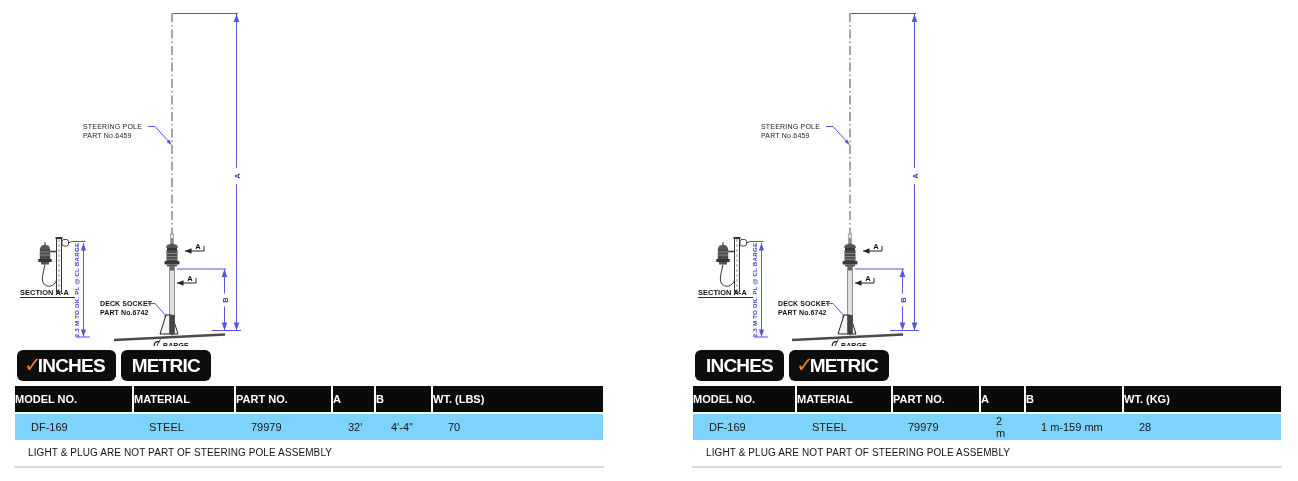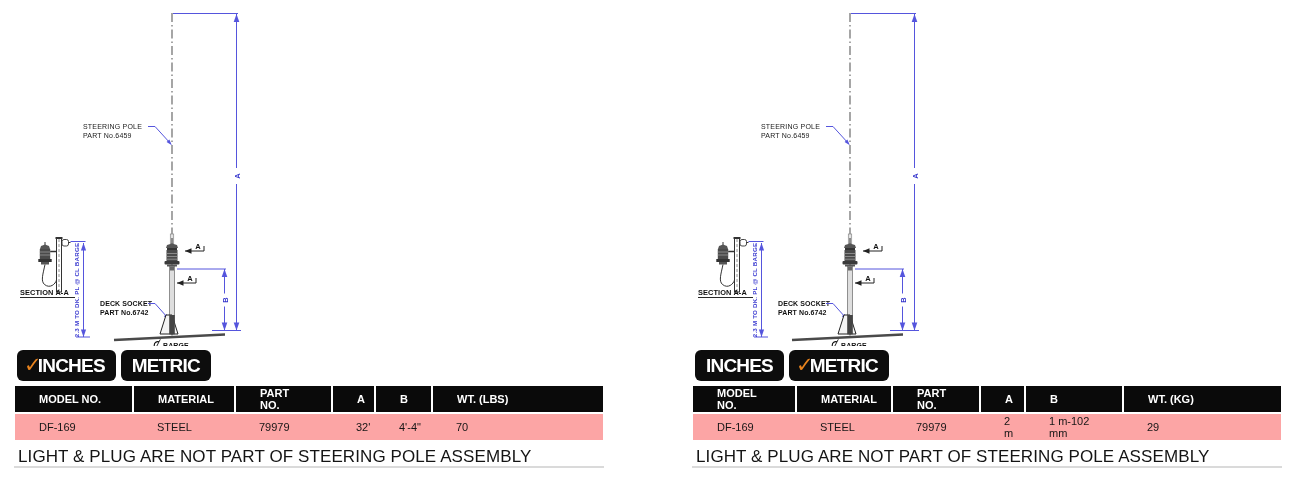--- a/index.html
+++ b/index.html
@@ -10,34 +10,34 @@
   
   .tabs{position:absolute;top:350px;left:3px;display:flex;gap:5px;}
   .tab{background:#0d0d0d;color:#fff;border-radius:6px;height:31px;padding:0 11px;
        display:flex;align-items:center;font-size:19px;font-weight:700;letter-spacing:-0.8px;cursor:pointer;}
   .tab .check{display:none;font-family:"DejaVu Sans",sans-serif;color:#e8831d;font-size:21px;
        font-weight:700;margin:0 -3px 0 -4px;transform:translateY(-1px);}
   .tab.active .check{display:inline;}
   
   .spec-table{position:absolute;top:386px;left:1px;border-collapse:collapse;table-layout:fixed;width:588px;}
   .spec-table th{background:#0a0a0a;color:#fff;font-size:11px;font-weight:700;text-align:left;
-       padding:0 24px;height:26px;border-right:2.5px solid #fff;border-bottom:2.5px solid #fff;}
+       padding:0 0;height:26px;border-right:2.5px solid #fff;border-bottom:2.5px solid #fff;}
   .spec-table th:last-child{border-right:none;}
-  .spec-table td{background:#fca5a5;color:#161616;font-size:11px;padding:0 24px;height:26px;}
+  .spec-table td{background:#7dd3fc;color:#161616;font-size:11px;padding:0 16px;height:26px;}
   .p0 .spec-table col:nth-child(1){width:118px}
   .p0 .spec-table col:nth-child(2){width:102px}
   .p0 .spec-table col:nth-child(3){width:97px}
   .p0 .spec-table col:nth-child(4){width:43px}
   .p0 .spec-table col:nth-child(5){width:57px}
   .p1 .spec-table col:nth-child(1){width:103px}
   .p1 .spec-table col:nth-child(2){width:96px}
   .p1 .spec-table col:nth-child(3){width:88px}
   .p1 .spec-table col:nth-child(4){width:45px}
   .p1 .spec-table col:nth-child(5){width:98px}
-  .note{position:absolute;top:447px;left:4px;font-size:17px;color:#141414;letter-spacing:0.1px;}
+  .note{position:absolute;top:447px;left:14px;font-size:10px;color:#141414;letter-spacing:0.1px;}
   .divider{position:absolute;top:466px;left:0;width:590px;height:2px;background:#dadada;}
   
   .dim{stroke:#5555dd;stroke-width:1;fill:none;}
   .dimfill{fill:#5555dd;stroke:none;}
   .dimtxt{fill:#3333cc;font-size:7.5px;font-weight:700;}
   .bluetxt{fill:#3b3bd0;font-size:6.2px;font-weight:700;letter-spacing:0.2px;}
   .lbl{fill:#1a1a1a;font-size:7px;letter-spacing:0.2px;}
   .lblb{fill:#111;font-size:7px;font-weight:700;letter-spacing:0.1px;}
   .cut{stroke:#222;stroke-width:1;fill:none;}
   .cuttxt{fill:#111;font-size:7.5px;font-weight:700;}
@@ -358,22 +358,22 @@
           <th>B</th>
           <th>WT. (KG)</th>
         </tr>
       </thead>
       <tbody>
         <tr>
           <td>DF-169</td>
           <td>STEEL</td>
           <td>79979</td>
           <td>2 m</td>
-          <td>1 m-102 mm</td>
-          <td>29</td>
+          <td>1 m-159 mm</td>
+          <td>28</td>
         </tr>
       </tbody>
     </table>
 
     <div class="note">LIGHT &amp; PLUG ARE NOT PART OF STEERING POLE ASSEMBLY</div>
     <div class="divider"></div>
   </div>
 </div>
 </div>
 

